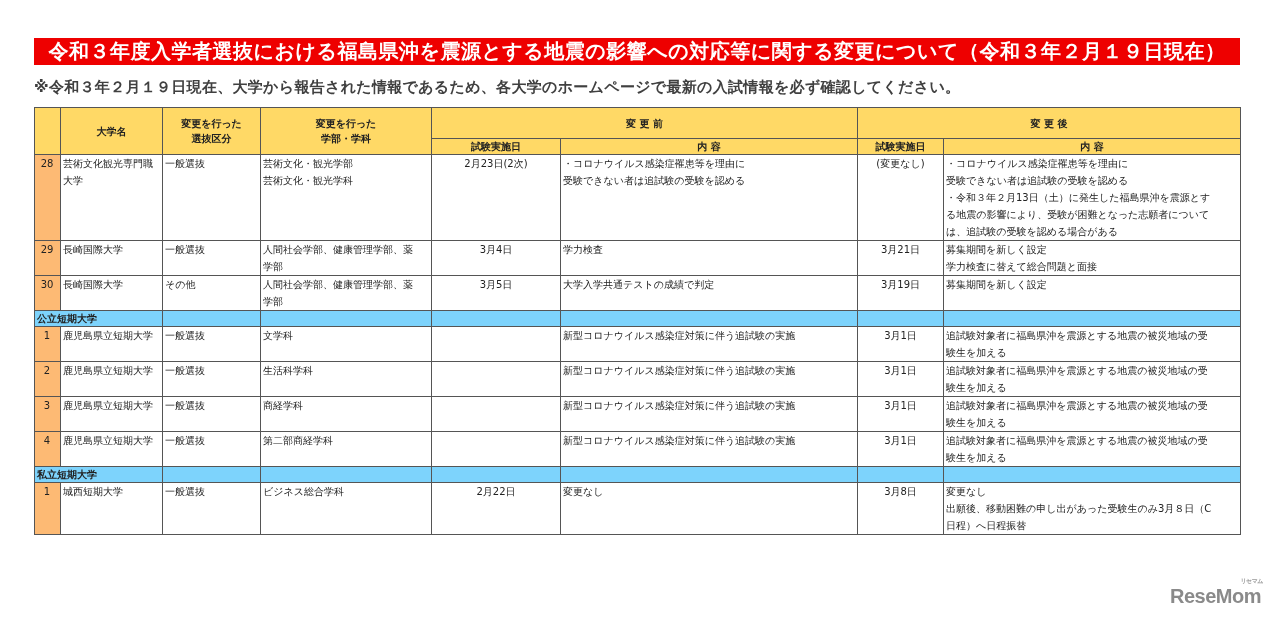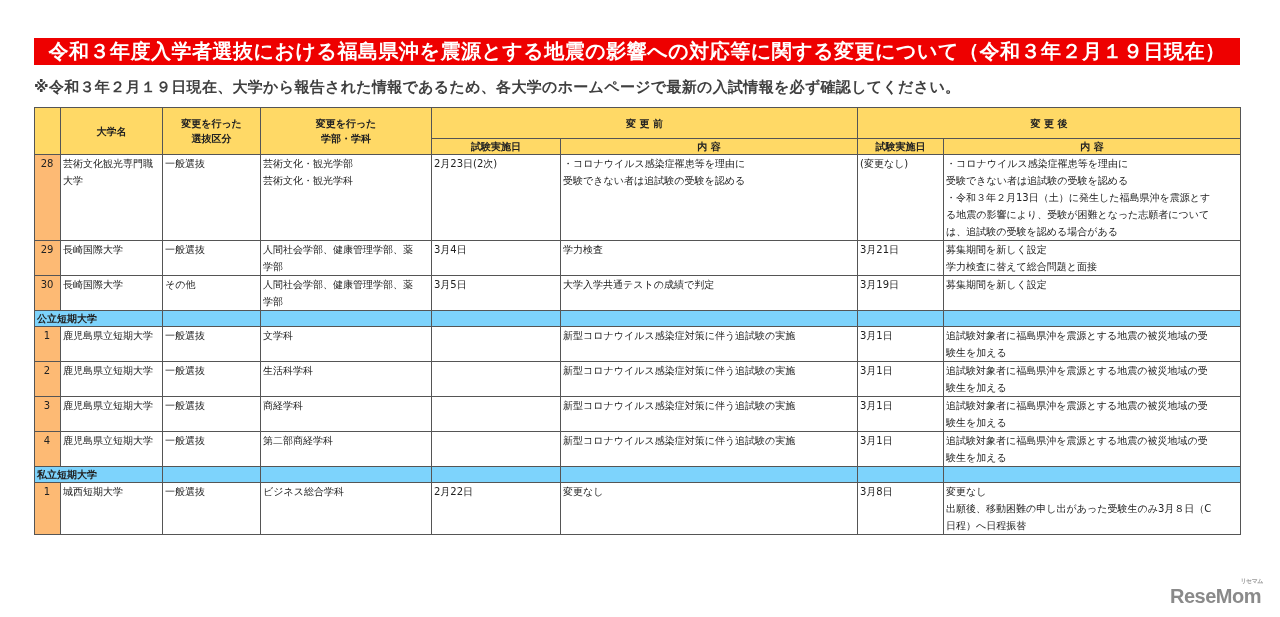--- a/index.html
+++ b/index.html
@@ -9,21 +9,21 @@
          background:#ee0000; color:#fff; font-weight:bold; font-size:20px;
          display:flex; align-items:center; justify-content:center; letter-spacing:0.5px; }
   .notice { position:absolute; left:34px; top:78px; font-size:15px; font-weight:bold;
          color:#404040; white-space:nowrap; letter-spacing:0.3px; }
   table.main { position:absolute; left:34px; top:107px; border-collapse:collapse;
          table-layout:fixed; width:1206px; font-size:10px; }
   table.main td, table.main th { border:1px solid #555; padding:0 2px; vertical-align:top;
          line-height:17px; overflow:hidden; }
   table.main th { background:#ffd966; font-weight:bold; text-align:center; vertical-align:middle; }
   .c-num { background:#fdba74; text-align:center; padding-right:3px !important; }
-  .c-center { }
+  .c-center { text-align:center; }
   tr.section td { background:#7dd3fc; font-weight:bold; height:15px; line-height:15px; }
   tr.h1 th { height:30px; line-height:15px; }
   tr.h2 th { height:15px; line-height:14px; }
   td div { white-space:nowrap; }
   .logo { position:absolute; left:1170px; top:585px; font-size:20px; font-weight:bold;
          color:#8a8a8a; font-family:"Liberation Sans",sans-serif; letter-spacing:-0.5px; }
   .logo small { position:absolute; right:-2px; top:-8px; font-size:6px; color:#999; }
 </style>
 </head>
 <body>

